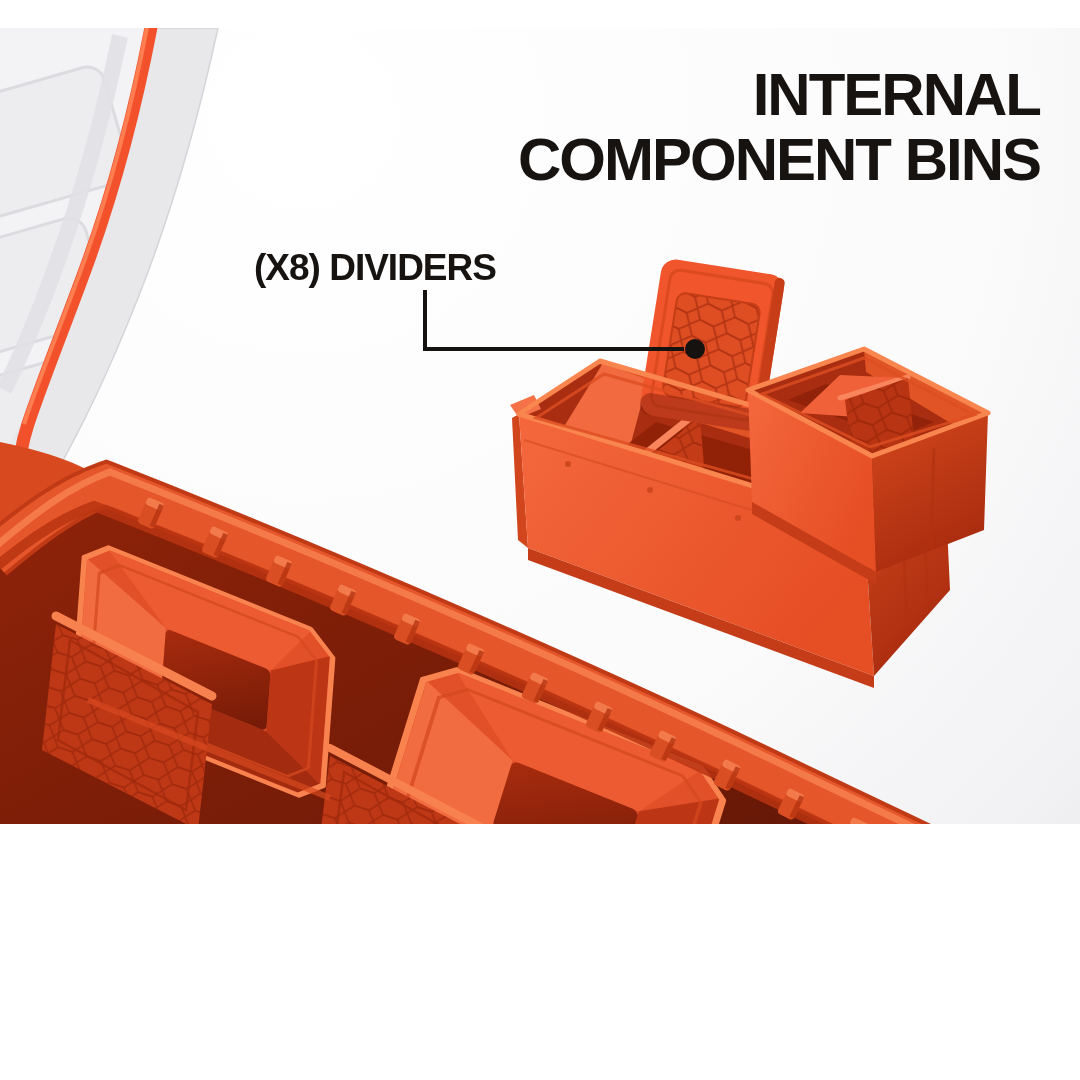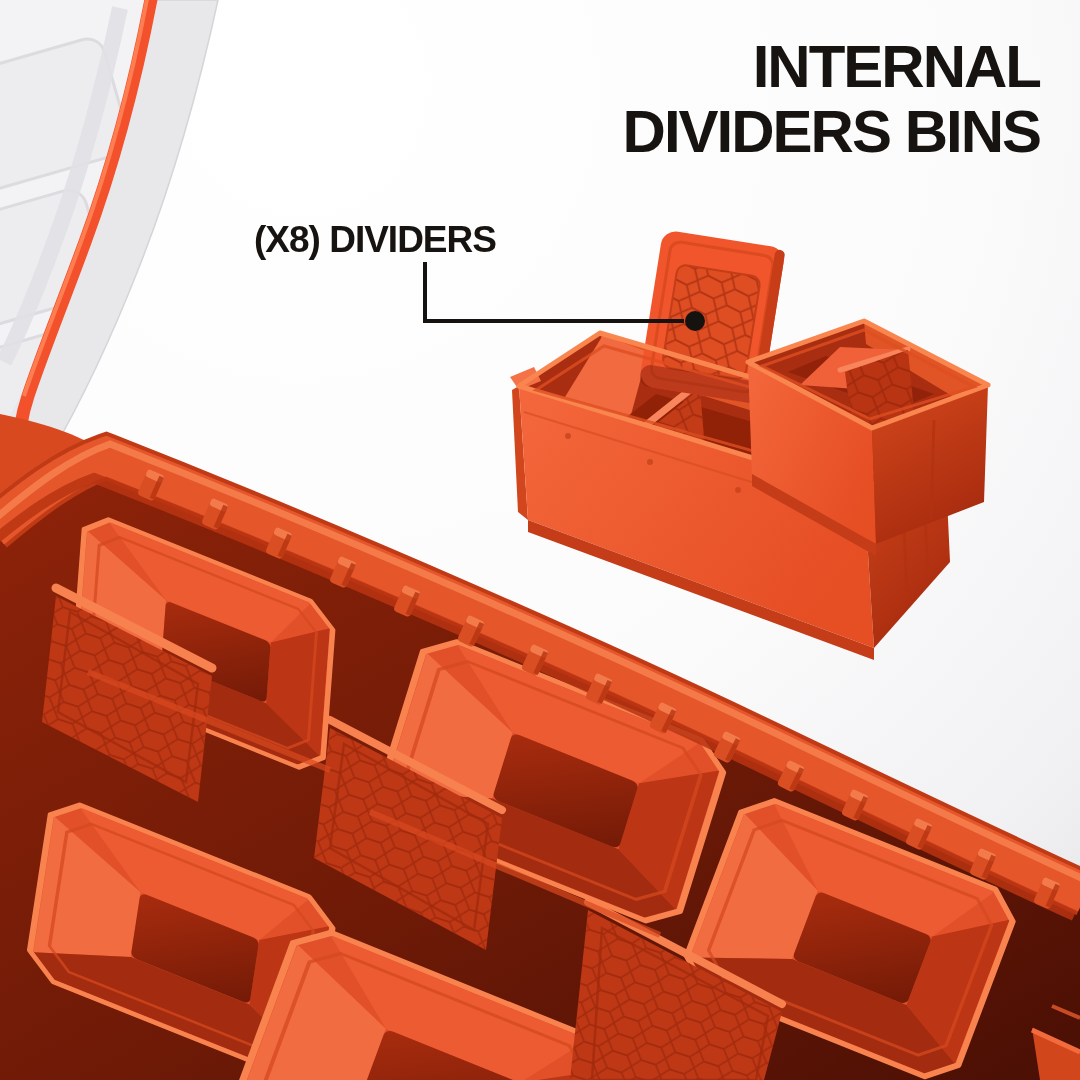--- a/index.html
+++ b/index.html
@@ -1,19 +1,20 @@
 <!DOCTYPE html>
 <html style="--background: #FFFFFF; --ink: #171310; --orange: #EE5128; --orange_bright: #F9834F; --orange_mid: #D0451C; --orange_dark: #A62C0F; --orange_deep: #7E1C08; --lid_gray: #E8E8EB; --metal_gray: #C3C7CD;"><head>
 <meta charset="utf-8">
 <style>
   html,body{margin:0;padding:0;}
   .stage{
-    position:relative;width:1080px;height:1080px;overflow:hidden;
+    position:relative;width:1080px;height:796px;overflow:hidden;
     background:var(--background,#fff);
     font-family:"Liberation Sans", sans-serif;
+    margin-top:28px;
   }
   .stage svg{position:absolute;left:0;top:0;}
   .headline{
     position:absolute;top:34px;right:40px;z-index:5;
     text-align:right;color:var(--ink,#171310);
     font-weight:bold;font-size:60px;line-height:65px;letter-spacing:-2px;
   }
   .dividers-label{
     position:absolute;left:254px;top:221px;z-index:5;
     color:var(--ink,#171310);
@@ -233,18 +234,18 @@
   </g>
 
   <g>
     <path d="M425,262 V321 H684" fill="none" stroke="#151210" stroke-width="4"></path>
     <circle cx="695" cy="321" r="10" fill="#151210"></circle>
   </g>
 </svg>
 
 <div class="headline">
   <div>INTERNAL</div>
-  <div>DIVIDERS BINS</div>
+  <div>COMPONENT BINS</div>
 </div>
 
 <div class="dividers-label">(X8) DIVIDERS</div>
 
 </div>
 
 </body></html>

